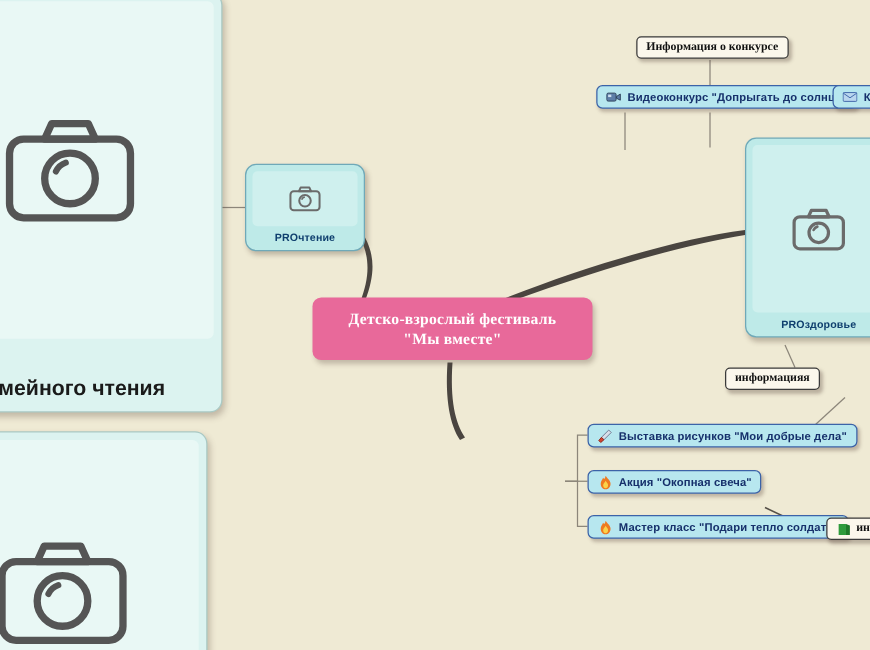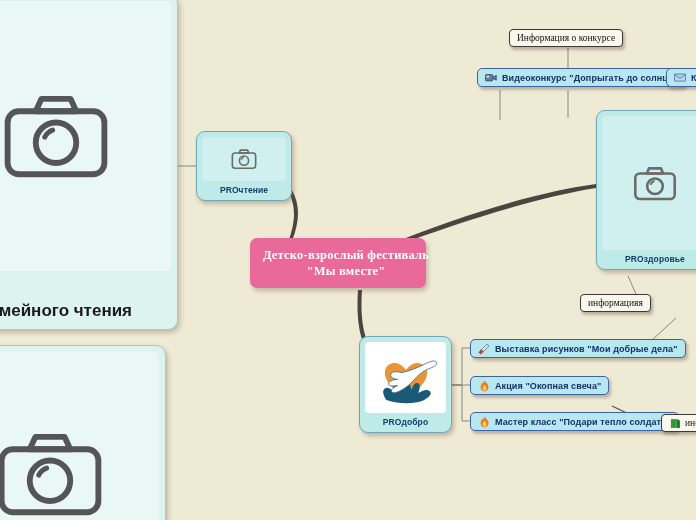--- a/index.html
+++ b/index.html
@@ -26,36 +26,35 @@
     left: 0; top: 0;
     width: 696px;
     height: 520px;
     pointer-events: none;
   }
 
   
   .node-central {
     position: absolute;
     left: 250px; top: 238px;
-    width: 160px; height: 50px;
+    width: 224px; height: 50px;
     background: #E8699A;
     border-radius: 7px;
     box-shadow: 2px 3px 4px rgba(90,70,60,0.30);
     display: flex;
     align-items: center;
     justify-content: center;
     text-align: center;
     color: #FFFFFF;
     font-family: "Liberation Serif", serif;
     font-weight: bold;
     font-size: 12.5px;
     line-height: 16px;
     letter-spacing: 0.2px;
     z-index: 40;
-    padding-left: 16px;
   }
   .node-central .ln { display: block; white-space: nowrap; }
 
   
   .card {
     position: absolute;
     background: #BEEAE8;
     border: 1.5px solid #6FA9B8;
     border-radius: 9px;
     box-shadow: 2px 3px 4px rgba(90,70,60,0.32);
@@ -151,21 +150,21 @@
     align-items: center;
     justify-content: center;
     padding: 0 7px;
     height: 18px;
     z-index: 36;
     white-space: nowrap;
   }
   .note .lbl {
     color: #111111;
     font-family: "Liberation Serif", serif;
-    font-weight: normal;
+    font-weight: bold;
     font-size: 9.5px;
   }
 
   .icon {
     flex: 0 0 auto;
     display: inline-flex;
     align-items: center;
     justify-content: center;
     width: 12px;
     height: 12px;
@@ -253,33 +252,20 @@
       <svg width="44" height="37" viewBox="0 0 48 40">
         <rect x="2.5" y="9" width="43" height="28" rx="5" fill="none" stroke="#6B6B6B" stroke-width="2.8"></rect>
         <path d="M15 9 L17.5 3.5 L30.5 3.5 L33 9 Z" fill="none" stroke="#6B6B6B" stroke-width="2.8" stroke-linejoin="round"></path>
         <circle cx="24" cy="23" r="8.5" fill="none" stroke="#6B6B6B" stroke-width="2.8"></circle>
         <path d="M19.5 20.5 A 5.5 5.5 0 0 1 22.8 17.6" fill="none" stroke="#6B6B6B" stroke-width="2.3" stroke-linecap="round"></path>
       </svg>
     </div>
     <div class="cap">PROздоровье</div>
   </div>
 
-  <div class="card" style="left:359px; top:336px; width:93px; height:97px;">
-    <div class="thumb" style="background:#FFFFFF;">
-      <svg width="76" height="62" viewBox="0 0 100 82">
-
-        <path d="M50 68 C 30 54 22 44 22 34 C 22 26 28 21 35 21 C 41 21 46 25 50 30 C 54 25 59 21 65 21 C 72 21 78 26 78 34 C 78 44 70 54 50 68 Z" fill="#E99436"></path>
-
-        <path d="M24 70 C 20 64 18 58 22 55 C 26 52 31 56 35 60 C 33 54 32 48 36 47 C 40 46 43 51 46 57 C 45 50 46 44 50 44 C 54 44 56 50 57 57 C 59 51 62 46 66 48 C 70 50 68 56 66 61 C 72 57 79 55 82 59 C 85 63 79 68 72 71 C 62 75 42 76 24 70 Z" fill="#1B5A77"></path>
-
-        <path d="M44 34 C 38 32 32 32 30 36 C 28 40 34 42 39 43 C 33 43 27 45 27 49 C 27 52 33 52 39 51 C 34 53 30 56 31 59 C 33 62 39 60 44 57 C 50 54 57 48 62 42 C 68 35 76 30 82 28 C 88 26 92 23 90 20 C 88 17 82 19 76 22 C 66 27 54 32 44 34 Z" fill="#FFFFFF" stroke="#3C6E94" stroke-width="1.1" stroke-linejoin="round"></path>
-      </svg>
-    </div>
-    <div class="cap">PROдобро</div>
-  </div>
 
   <div class="note" style="left:509px; top:29px;">
     <span class="lbl">Информация о конкурсе</span>
   </div>
 
   <div class="note" style="left:580px; top:294px;">
     <span class="lbl">информацияя</span>
   </div>
 
   <div class="leaf" style="left:477px; top:68px;">

